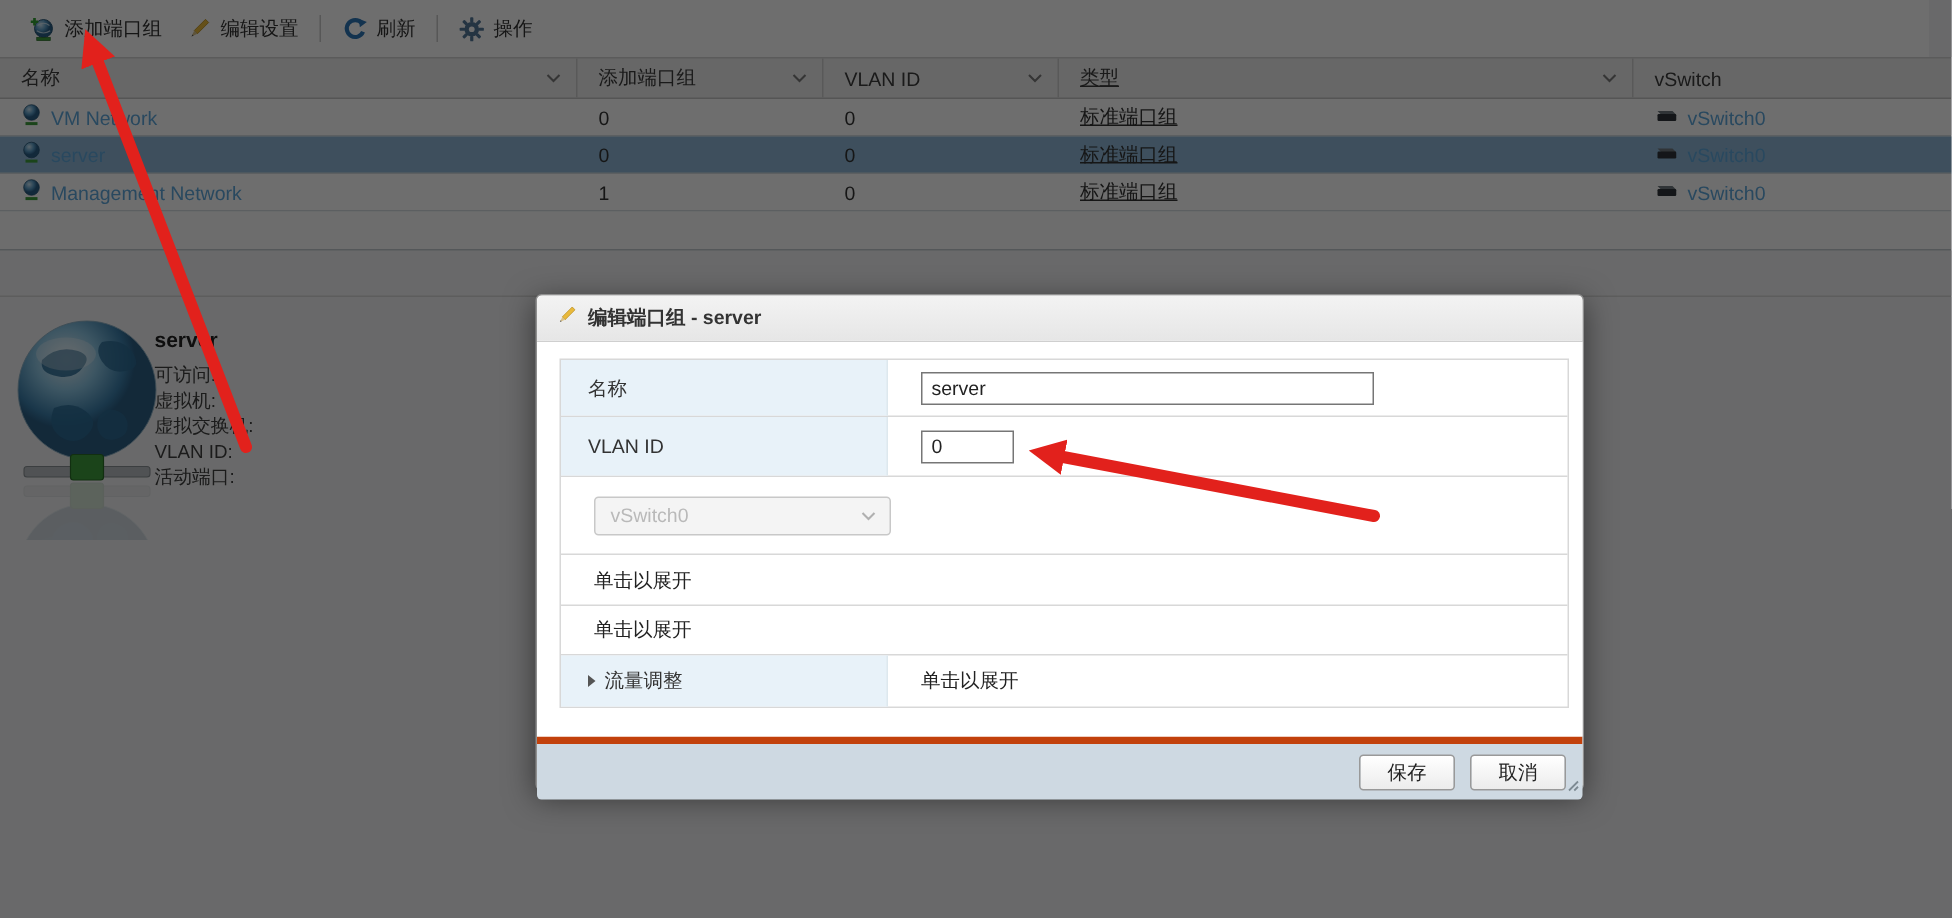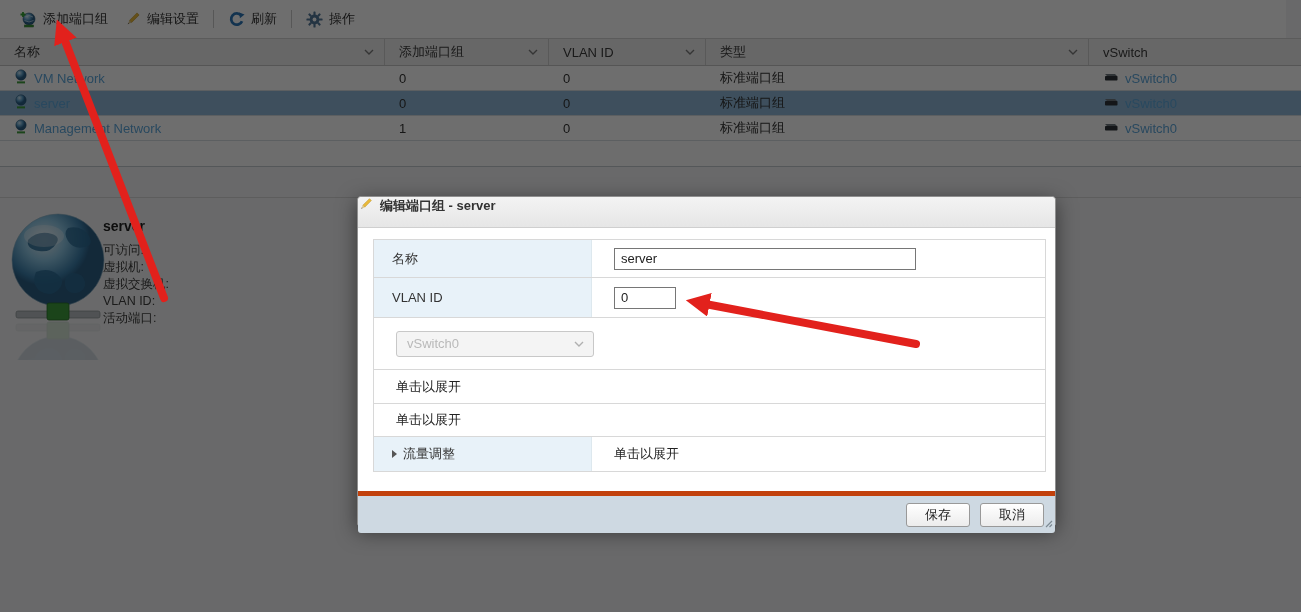--- a/index.html
+++ b/index.html
@@ -31,21 +31,21 @@
     border-right:1px solid #cfcfcf;cursor:pointer;
   }
   .gh-cell:last-child{border-right:none;}
   .chev{display:inline-flex;width:10px;height:8px;opacity:.75;}
   .grow{display:flex;height:25px;background:#ffffff;border-bottom:1px solid #d5dde2;box-sizing:border-box;}
   .grow.sel{background:#8fb8d8;}
   .gcell{display:flex;align-items:center;padding:0 10px 0 14px;box-sizing:border-box;overflow:hidden;white-space:nowrap;}
   .c-name{width:385px;gap:6px;}
   .c-ports{width:164px;}
   .c-vlan{width:157px;}
-  .c-type{width:383px;}
+  .c-type{width:383px;text-decoration:underline;}
   .c-vsw{width:212px;gap:6px;}
   .link{color:#5fa8dc;text-decoration:none;cursor:pointer;}
   .gempty{height:25px;background:#fdfdfd;border-bottom:1px solid #c2c9ce;}
   .divider{position:absolute;left:0;top:197px;width:1301px;height:1px;background:#d8d8d8;}
 
   .details{position:absolute;left:8px;top:206px;width:360px;}
   .d-globe{position:absolute;left:0;top:4px;}
   .d-text{position:absolute;left:95px;top:12px;}
   .d-title{font-weight:bold;font-size:14px;color:#222;margin-bottom:8px;}
   .d-line{font-size:12.5px;color:#3f3f3f;line-height:17px;}
@@ -53,21 +53,21 @@
   
   .overlay{position:absolute;inset:0;background:rgba(0,0,0,0.57);z-index:50;}
 
   
   .dialog{
     position:absolute;left:357px;top:196px;width:699px;height:331px;z-index:100;
     background:#ffffff;border:1px solid #8f8f8f;border-radius:4px;box-sizing:border-box;
     box-shadow:0 5px 20px rgba(0,0,0,0.5);
   }
   .dlg-title{
-    height:30px;display:flex;gap:7px;
+    height:30px;display:flex;align-items:center;gap:7px;padding-left:12px;
     background:linear-gradient(#f3f3f3,#e6e6e6);
     border-bottom:1px solid #cfcfcf;border-radius:4px 4px 0 0;
     font-weight:bold;color:#333;
   }
   .dlg-body{position:relative;height:263px;background:#fff;}
   .ftable{position:absolute;left:15px;top:11px;width:673px;border:1px solid #d8d8d8;box-sizing:border-box;}
   .frow{display:flex;align-items:center;border-bottom:1px solid #d8d8d8;box-sizing:border-box;}
   .frow:last-child{border-bottom:none;}
   .flabel{
     width:218px;align-self:stretch;display:flex;align-items:center;gap:6px;

